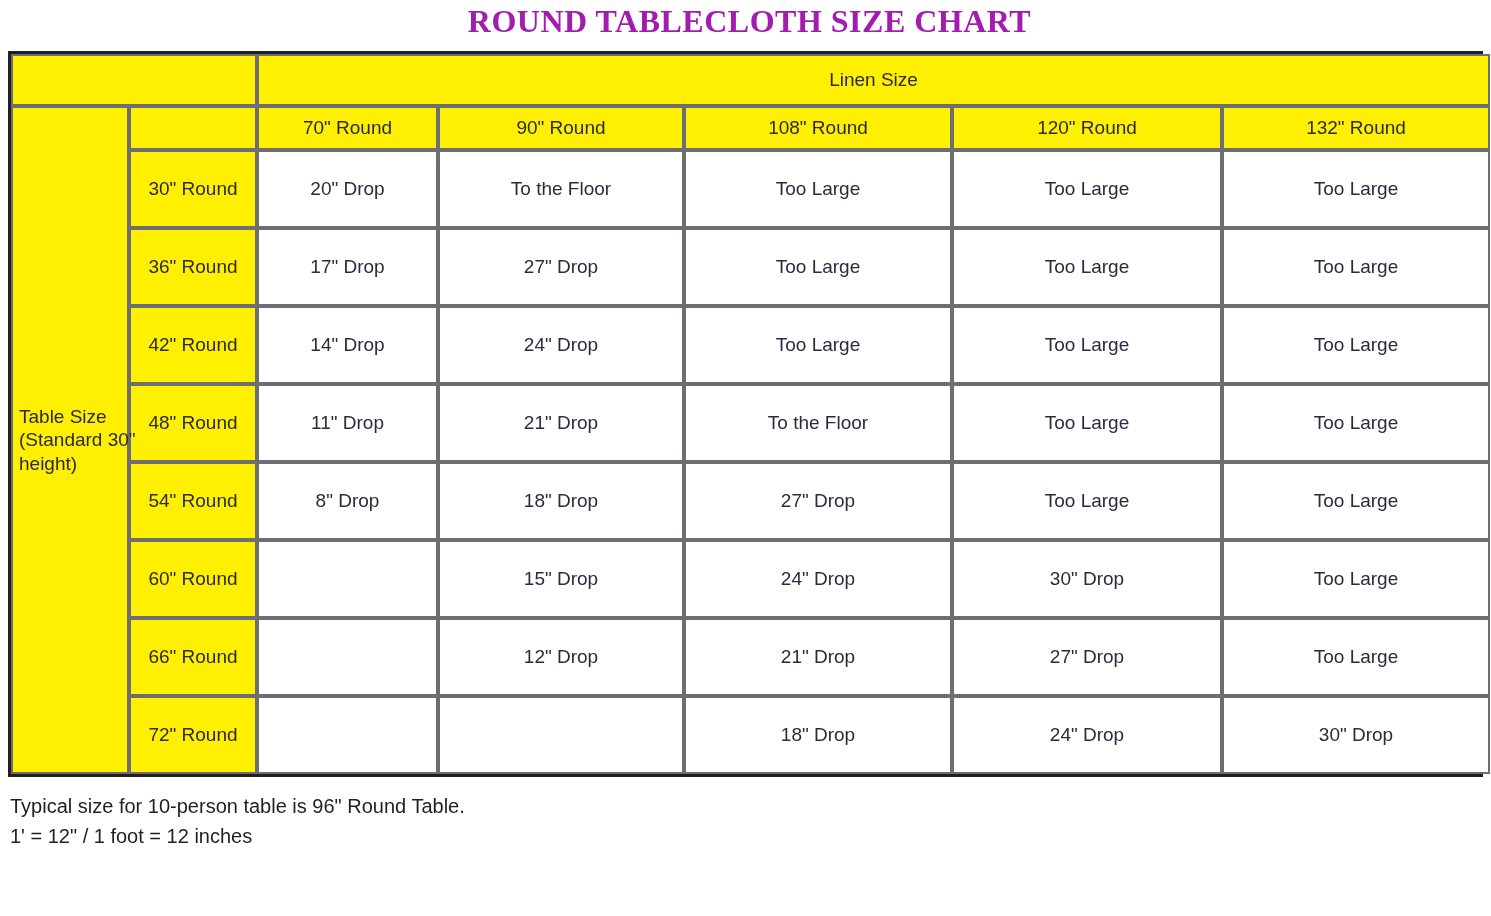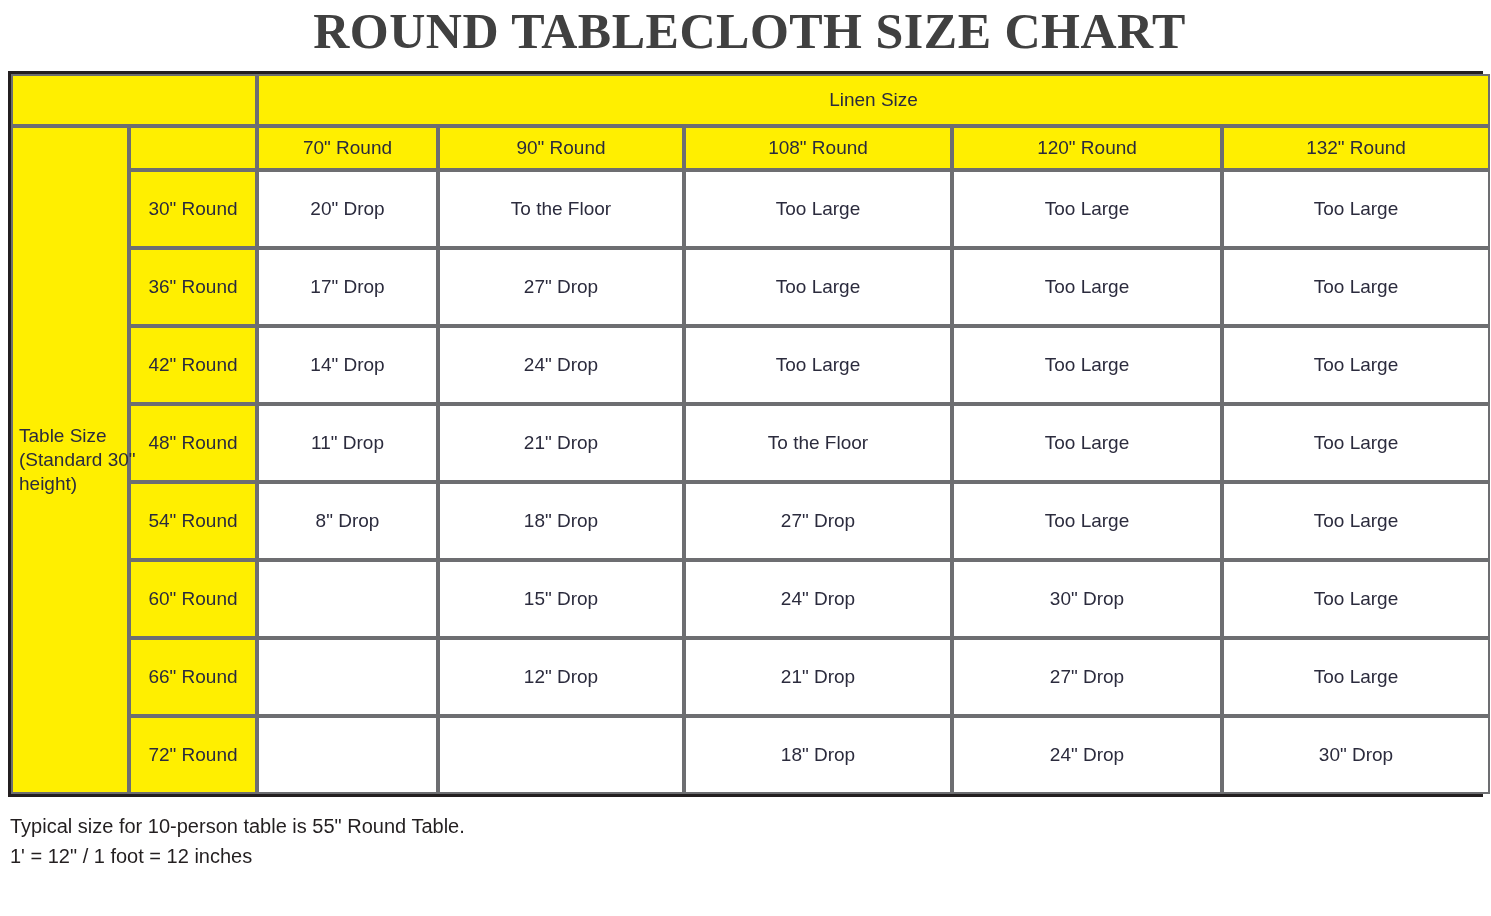--- a/index.html
+++ b/index.html
@@ -16,24 +16,24 @@
   }
   .page {
     position: relative;
     width: 1491px;
     height: 916px;
     box-sizing: border-box;
   }
   .title {
     font-family: "Liberation Serif", serif;
     font-weight: bold;
-    font-size: 50px;
+    font-size: 32px;
     letter-spacing: 0.5px;
     text-align: center;
-    color: #404040;
+    color: #a21caf;
     padding-top: 4px;
     line-height: 1.1;
     padding-left: 8px;
   }
   .chart-wrap {
     margin: 12px 8px 0 8px;
     border: 3px solid #231f20;
     box-sizing: border-box;
   }
   table.size-chart {
@@ -203,17 +203,17 @@
           <td class="datacell"></td>
           <td class="datacell">18" Drop</td>
           <td class="datacell">24" Drop</td>
           <td class="datacell">30" Drop</td>
         </tr>
       </tbody>
     </table>
   </div>
 
   <div class="notes">
-    <div>Typical size for 10-person table is 55" Round Table.</div>
+    <div>Typical size for 10-person table is 96" Round Table.</div>
     <div>1' = 12" / 1 foot = 12 inches</div>
   </div>
 
 </div>
 
 </body></html>

